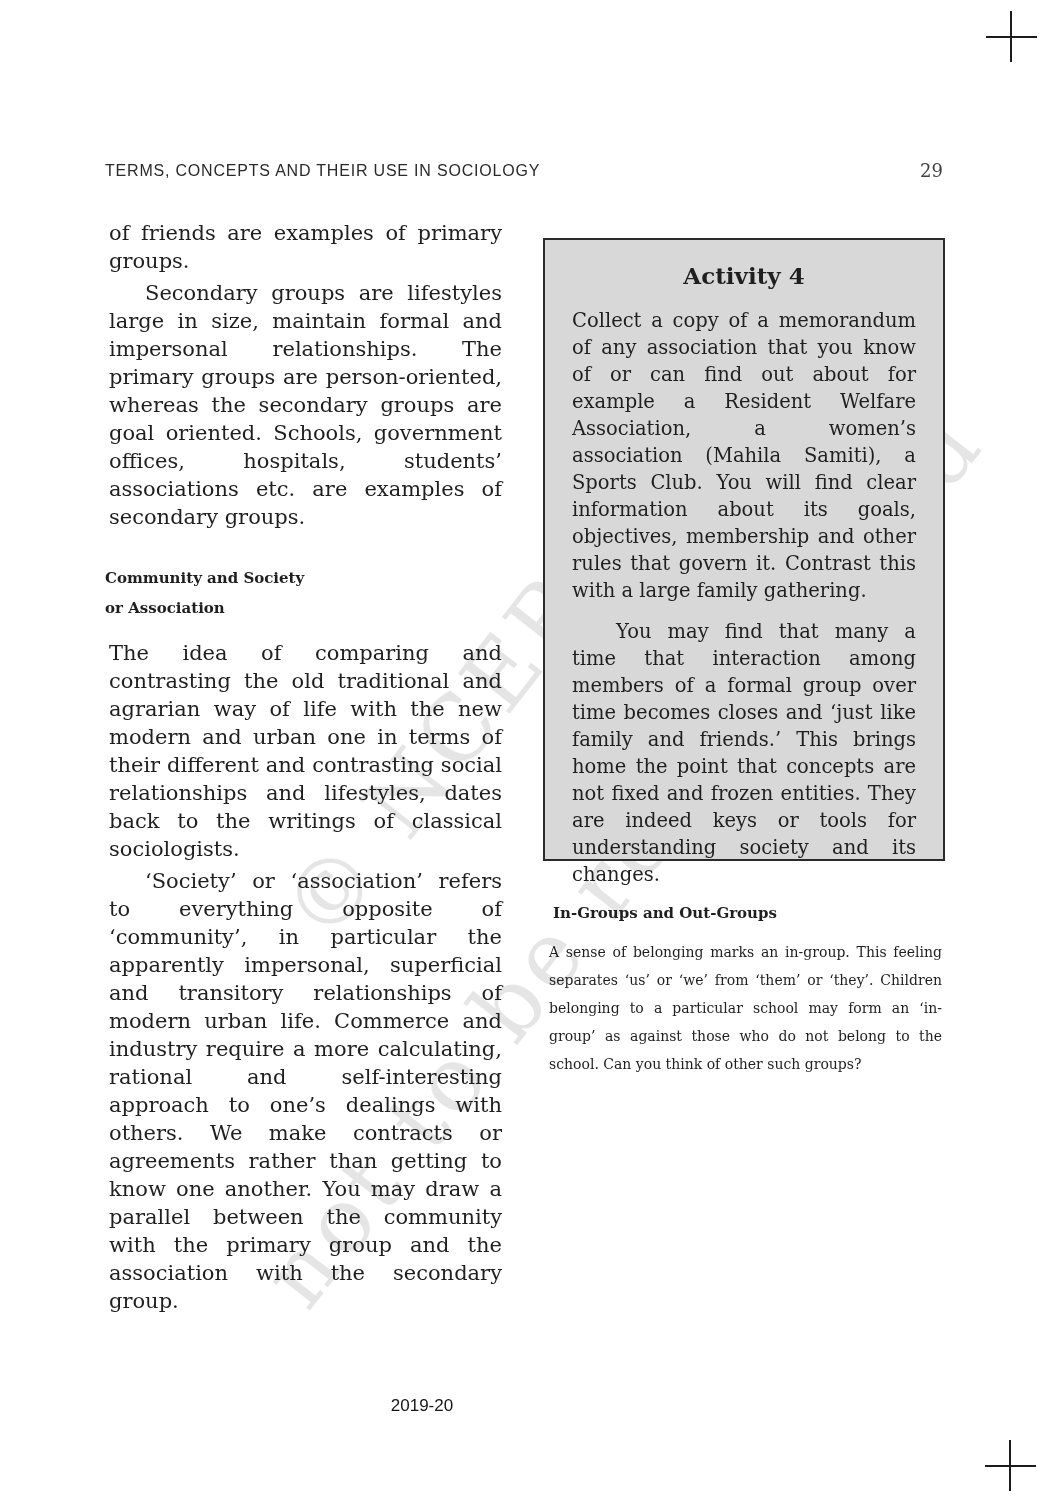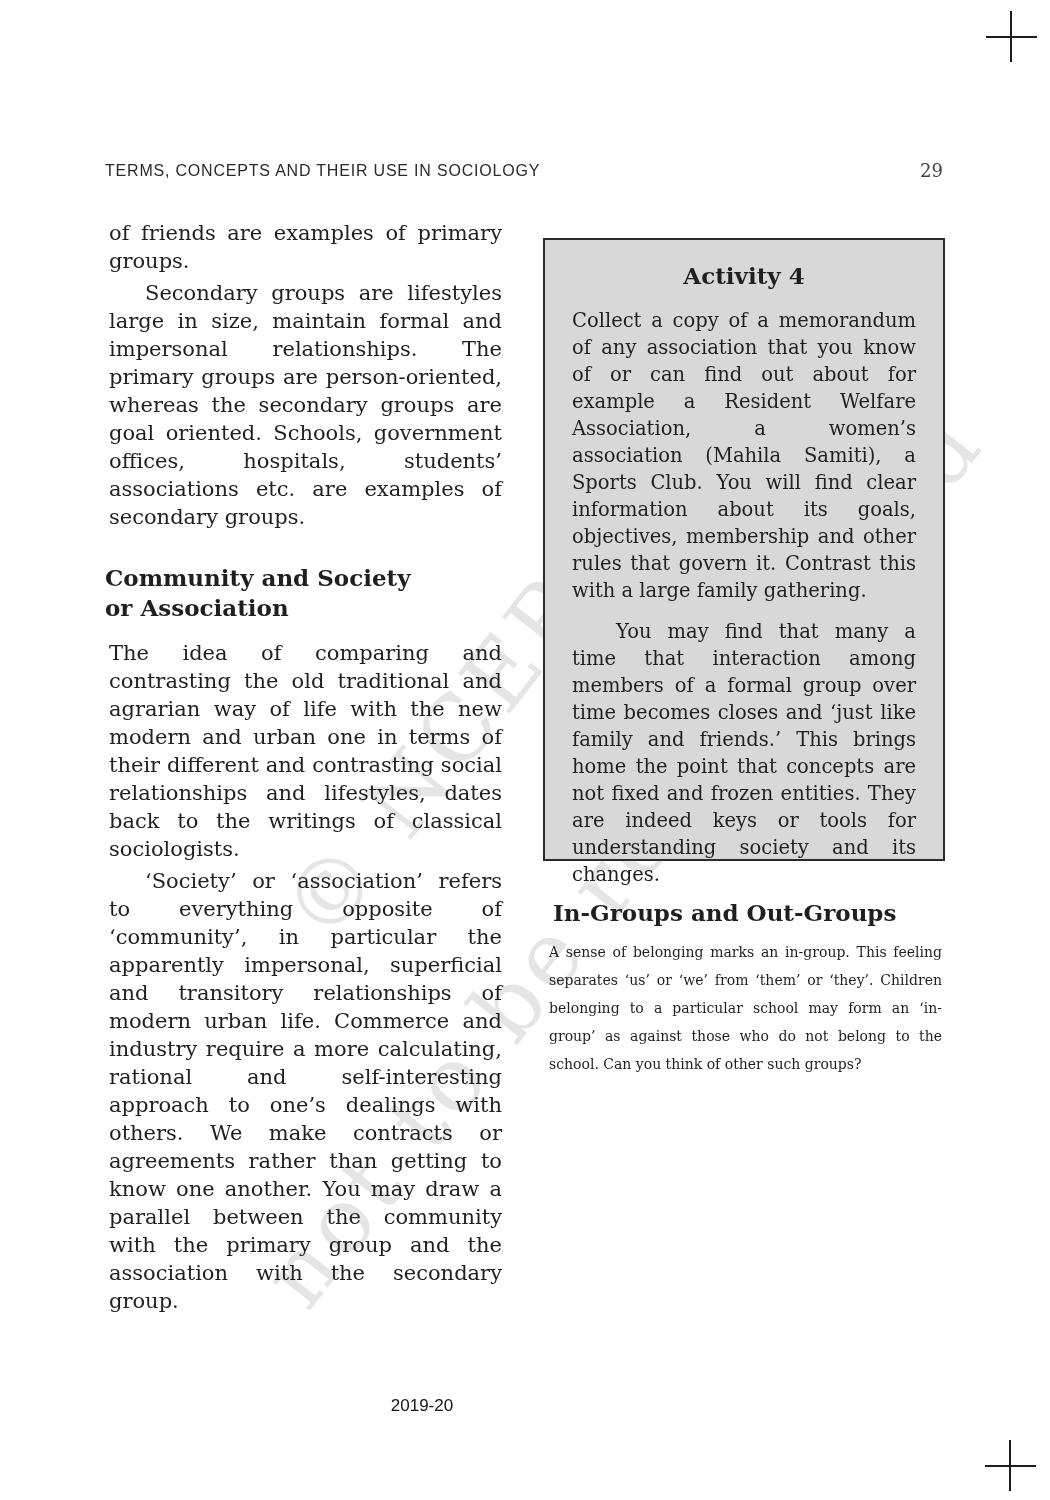--- a/index.html
+++ b/index.html
@@ -33,21 +33,21 @@
     font-family:"DejaVu Serif", serif;
   }
   .col-left {
     position:absolute; left:105px; top:215px; width:401px;
     font-size:21px; line-height:28px; text-align:justify;
   }
   .col-left p, .col-right p { margin:4px; }
   .indent { text-indent:36px; }
   .section-heading {
     font-family:"DejaVu Serif", serif;
-    font-weight:bold; font-size:23px; line-height:30px;
+    font-weight:bold; font-size:15px; line-height:30px;
     margin:32px 0 16px 0; text-align:left;
   }
   .activity-box {
     position:absolute; left:543px; top:225px;
     width:402px; height:623px;
     box-sizing:border-box;
     background:#d8d8d8;
     border:2px solid #2b2b2b;
     padding:18px 27px 0 27px;
     margin-top:13px;

